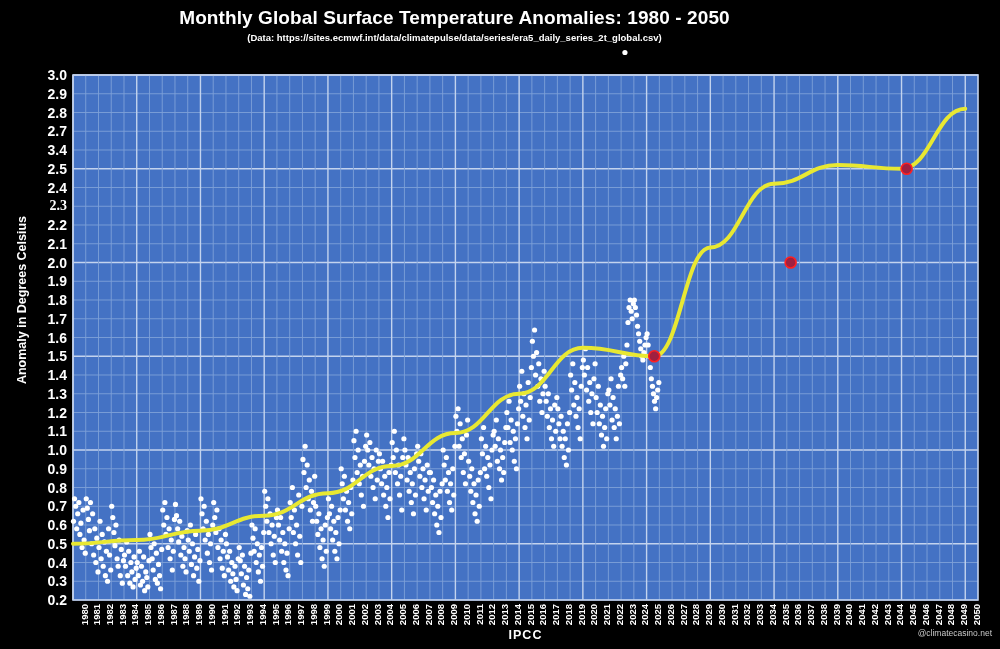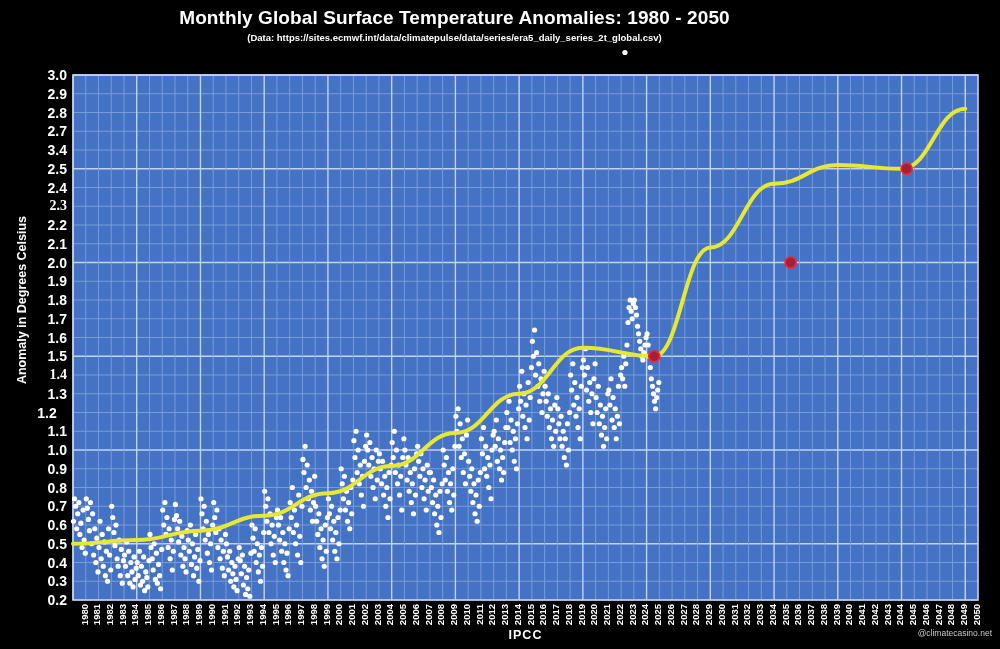--- a/index.html
+++ b/index.html
@@ -167,23 +167,23 @@
       <div class="ytick" style="top: 525px;">0.2</div>
       <div class="ytick" style="top: 506.25px;">0.3</div>
       <div class="ytick" style="top: 487.5px;">0.4</div>
       <div class="ytick" style="top: 468.75px;">0.5</div>
       <div class="ytick" style="top: 450px;">0.6</div>
       <div class="ytick" style="top: 431.25px;">0.7</div>
       <div class="ytick" style="top: 412.5px;">0.8</div>
       <div class="ytick" style="top: 393.75px;">0.9</div>
       <div class="ytick" style="top: 375px;">1.0</div>
       <div class="ytick" style="top: 356.25px;">1.1</div>
-      <div class="ytick" style="top: 337.5px; text-align: center;">1.2</div>
+      <div class="ytick" style="top: 337.5px;">1.2</div>
       <div class="ytick" style="top: 318.75px;">1.3</div>
-      <div class="ytick" style="top: 300px; font-family: Liberation Serif, serif;">1.4</div>
+      <div class="ytick" style="top: 300px;">1.4</div>
       <div class="ytick" style="top: 281.25px;">1.5</div>
       <div class="ytick" style="top: 262.5px;">1.6</div>
       <div class="ytick" style="top: 243.75px;">1.7</div>
       <div class="ytick" style="top: 225px;">1.8</div>
       <div class="ytick" style="top: 206.25px;">1.9</div>
       <div class="ytick" style="top: 187.5px;">2.0</div>
       <div class="ytick" style="top: 168.75px;">2.1</div>
       <div class="ytick" style="top: 150px;">2.2</div>
       <div class="ytick" style="top: 131.25px; font-family: Liberation Serif, serif;">2.3</div>
       <div class="ytick" style="top: 112.5px;">2.4</div>

